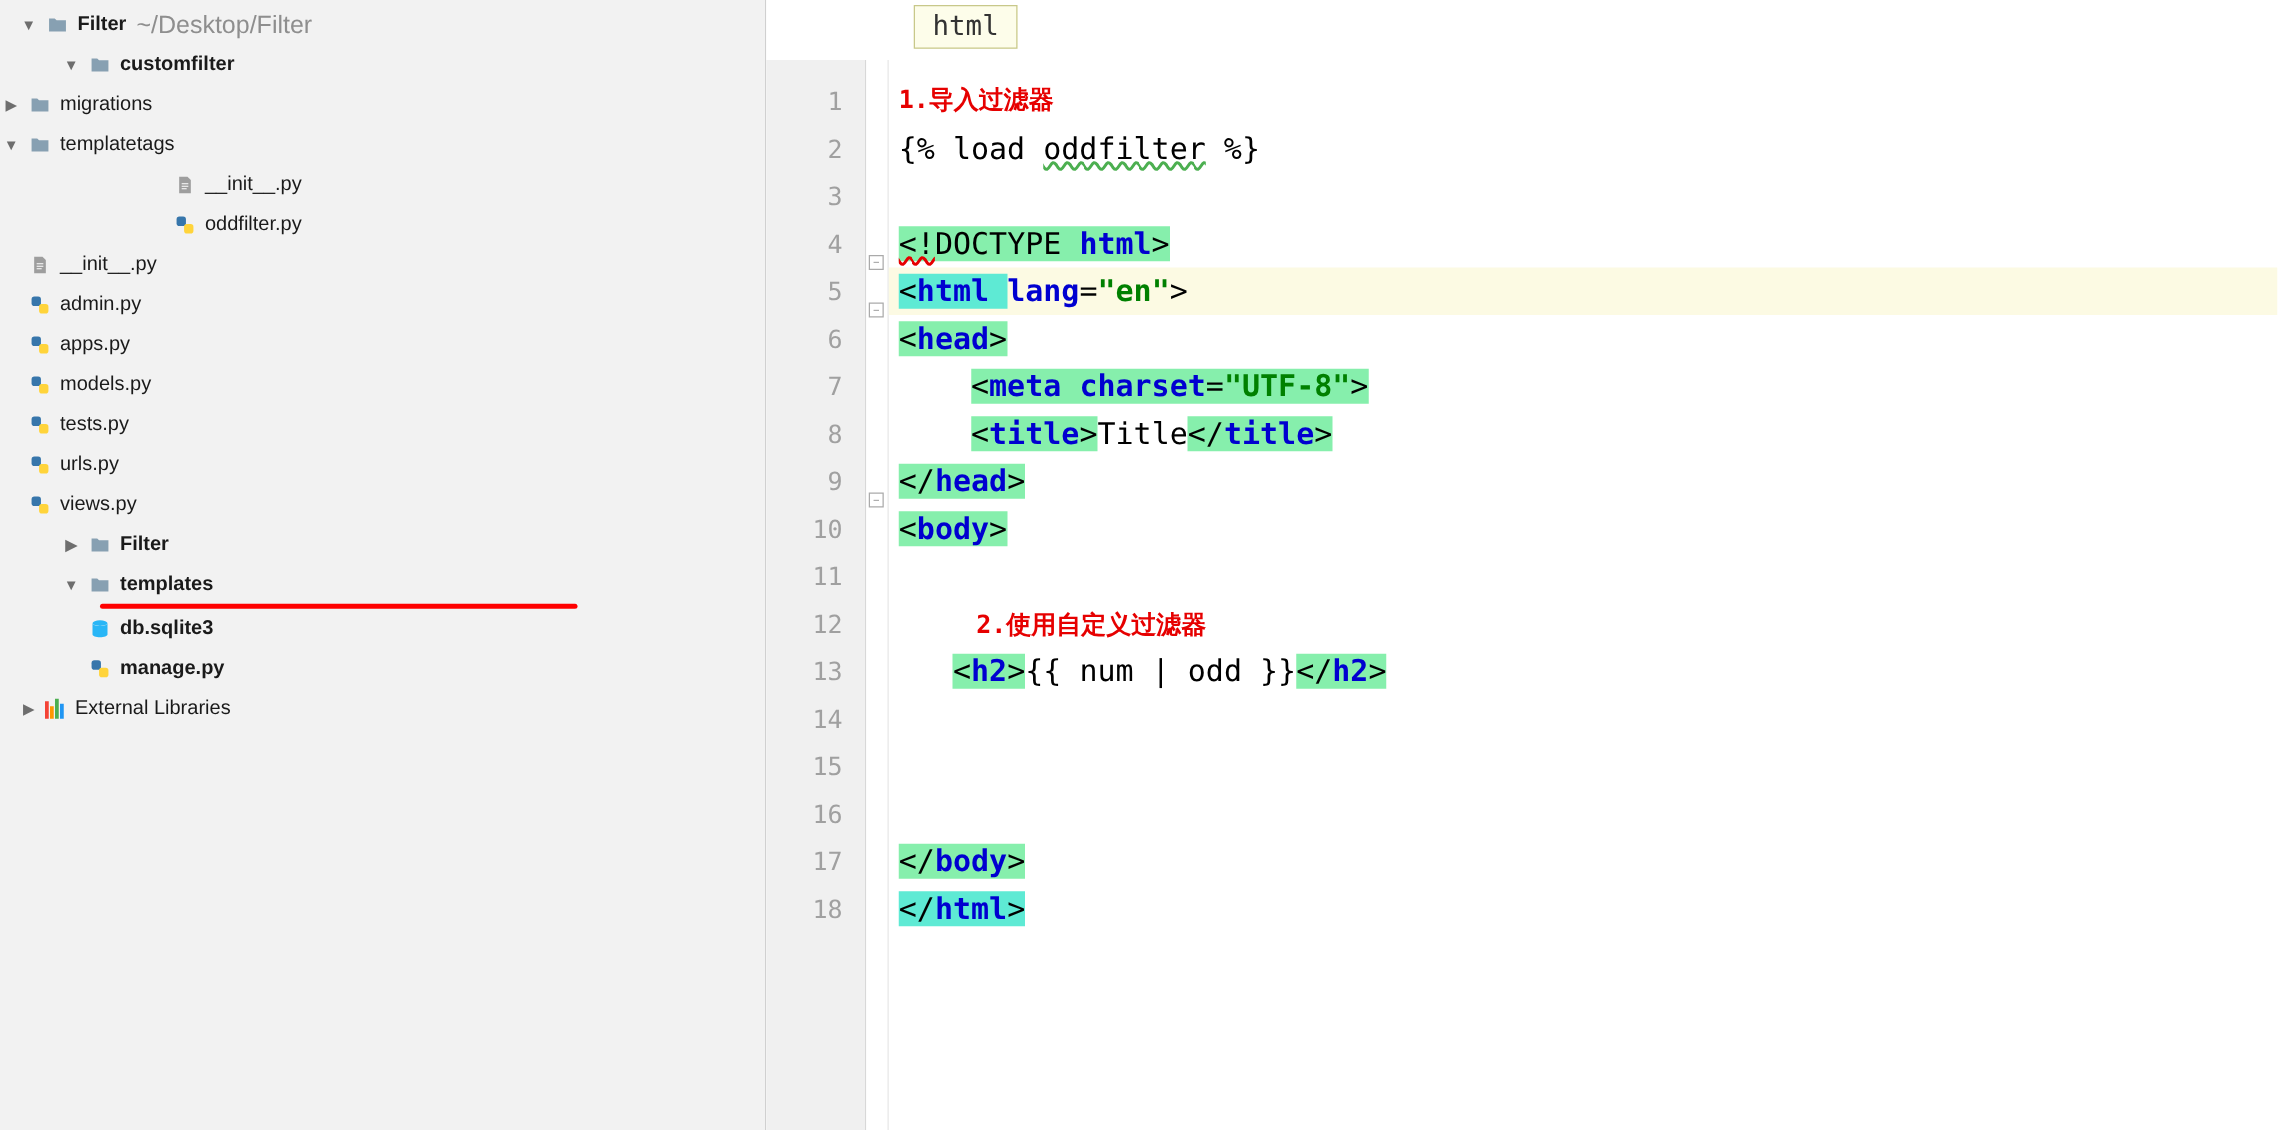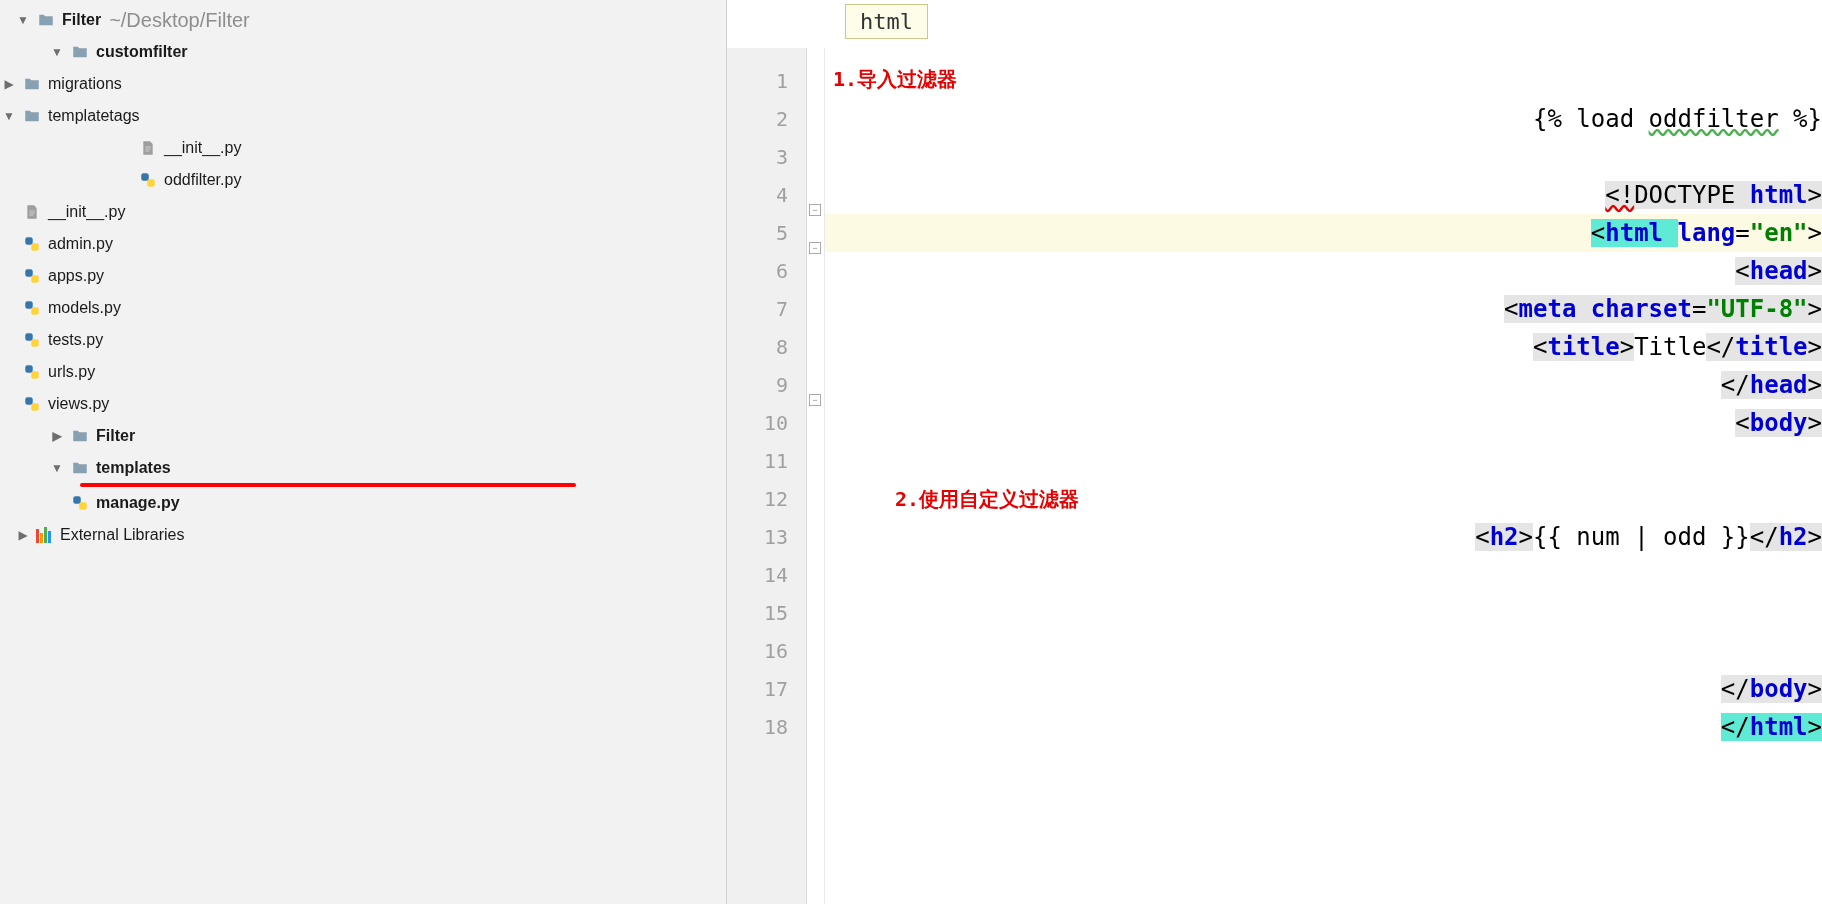--- a/index.html
+++ b/index.html
@@ -1,17 +1,17 @@
 <!DOCTYPE html>
 <html><head>
 <meta charset="utf-8">
 <style>
 * { margin: 0; padding: 0; box-sizing: border-box; }
 body { font-family: -apple-system, "Helvetica Neue", Arial, sans-serif; font-size: 14px; background: #fff; display: flex; height: 904px; width: 1822px; overflow: hidden; }
-.sidebar { width: 727px; background: #f2f2f2; border-right: 1px solid #d0d0d0; overflow-y: auto; }
+.sidebar { width: 613px; background: #f2f2f2; border-right: 1px solid #d0d0d0; overflow-y: auto; }
 .tree { padding: 4px 0; }
 .tree-row { display: flex; align-items: center; height: 32px; padding-right: 8px; cursor: pointer; white-space: nowrap; }
 .tree-row.selected { background: #d4d4d4; }
 .indent-0 { padding-left: 14px; }
 .indent-1 { padding-left: 48px; font-weight: bold; }
 .indent-2 { }
 .indent-3 { padding-left: 116px; }
 .arrow { width: 18px; height: 18px; display: inline-flex; align-items: center; justify-content: center; margin-right: 4px; color: #6e6e6e; font-size: 12px; }
 .arrow-down::before { content: "▼"; }
 .arrow-right::before { content: "▶"; }
@@ -29,24 +29,24 @@
 .label.bold { font-weight: 600; }
 .path { font-size: 20px; color: #8e8e8e; margin-left: 8px; }
 .underline { height: 4px; background: #ff0000; margin-left: 80px; margin-right: 150px; margin-top: -1px; border-radius: 2px; }
 .editor { flex: 1; display: flex; flex-direction: column; background: #fff; position: relative; }
 .breadcrumb { position: absolute; top: 4px; left: 118px; background: #fdfdea; border: 1px solid #c8c88a; padding: 4px 14px; font-family: "Menlo", "Consolas", monospace; font-size: 22px; color: #333; z-index: 5; }
 .code-area { display: flex; flex: 1; padding-top: 48px; }
 .gutter { width: 80px; background: #f0f0f0; border-right: 1px solid #d8d8d8; text-align: right; padding-right: 18px; padding-top: 14px; }
 .gutter-line { height: 38px; line-height: 38px; font-family: "Menlo", monospace; font-size: 20px; color: #a0a0a0; }
 .fold-col { width: 18px; background: #fff; border-right: 1px solid #e8e8e8; padding-top: 14px; position: relative; }
 .fold-mark { position: absolute; left: 2px; width: 12px; height: 12px; border: 1px solid #aaa; font-size: 9px; line-height: 10px; text-align: center; color: #888; background: #fff; }
-.code { flex: 1; padding-top: 14px; font-family: "Menlo", "Consolas", monospace; font-size: 24px; position: relative; text-align: right; }
+.code { flex: 1; padding-top: 14px; font-family: "Menlo", "Consolas", monospace; font-size: 24px; position: relative; }
 .code-line { height: 38px; line-height: 38px; padding-left: 8px; white-space: pre; position: relative; }
 .code-line.hl { background: #fcfae3; }
-.tag-bg { background: #e5e5e5; }
+.tag-bg { background: #86efac; }
 .sel-bg { background: #5eead4; }
 .kw { color: #0000d0; font-weight: 600; }
 .attr { color: #0000d0; font-weight: 600; }
 .str { color: #008000; font-weight: 600; }
 .ann { color: #e60000; font-weight: 700; font-size: 20px; text-shadow: 0 0 2px #fff; position: absolute; }
 .squiggle-g { text-decoration: underline wavy #4caf50; }
 .squiggle-r { text-decoration: underline wavy #e60000; }
 </style>
 </head>
 <body>
@@ -192,20 +192,30 @@
       <div class="tree-row indent-1">
         <span class="arrow arrow-down"></span>
         <span class="icon folder-icon">
           <svg viewBox="0 0 24 24">
             <path fill="#87a0b2" d="M3 5h6l2 2h10v12H3z"></path>
           </svg>
         </span>
         <span class="label">templates</span>
       </div>
       <div class="underline"></div>
+      <div class="tree-row indent-1">
+        <span class="arrow-none"></span>
+        <span class="icon db-icon">
+          <svg viewBox="0 0 24 24">
+            <ellipse cx="12" cy="6" rx="8" ry="3" fill="#29b6f6"></ellipse>
+            <path fill="#29b6f6" d="M4 6v12c0 1.7 3.6 3 8 3s8-1.3 8-3V6c0 1.7-3.6 3-8 3s-8-1.3-8-3z"></path>
+          </svg>
+        </span>
+        <span class="label">db.sqlite3</span>
+      </div>
       <div class="tree-row indent-1">
         <span class="arrow-none"></span>
         <span class="icon py-icon">
           <svg viewBox="0 0 24 24">
             <rect x="3" y="3" width="10" height="10" rx="3" fill="#3776ab"></rect>
             <rect x="11" y="11" width="10" height="10" rx="3" fill="#ffd43b"></rect>
           </svg>
         </span>
         <span class="label">manage.py</span>
       </div>

